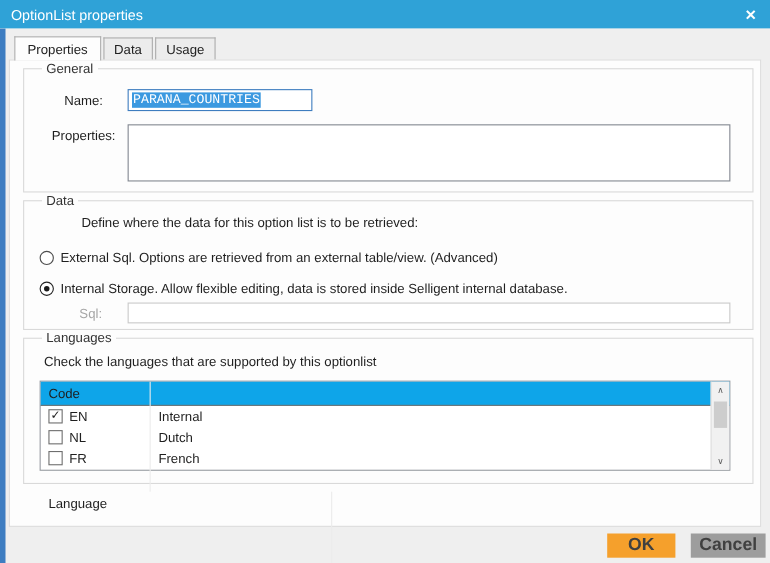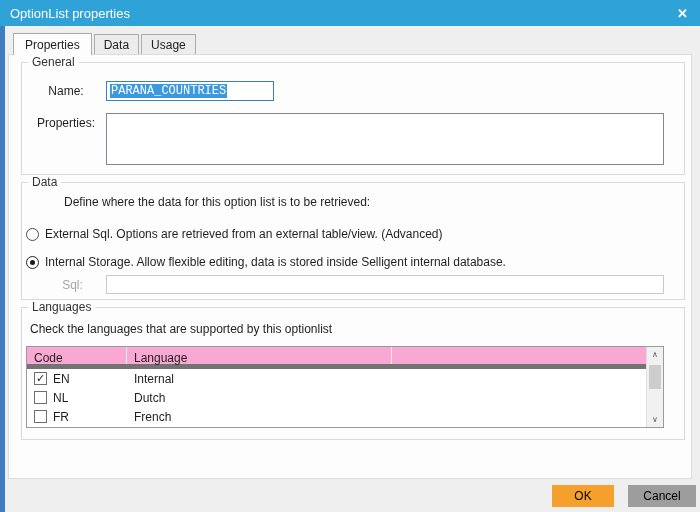--- a/index.html
+++ b/index.html
@@ -13,21 +13,21 @@
   .titlebar .close { margin-left:auto; color:#fff; font-size:13px; font-weight:bold; cursor:pointer; line-height:1; }
 
   .bodyarea { height:486px; background:#EFEFEF; border-left:5px solid var(--winborder,#3E7DC1); padding-top:6px; }
 
   .tabstrip { margin-left:8px; display:flex; align-items:flex-end; height:22px; position:relative; z-index:2; }
   .tab { font-size:12px; color:#222; background:#ECECEC; border:1px solid #ACACAC; border-bottom:none; padding:3px 9px 2px 9px; margin-right:2px; cursor:pointer; }
   .tab.active { background:#FDFDFD; border-color:#ACACAC; padding:4px 11px 3px 11px; margin-bottom:-1px; position:relative; }
 
   .pane { margin:0 8px 0 3px; height:425px; background:#FDFDFD; border:1px solid #DCDCDC; position:relative; z-index:1; padding:0; }
 
-  fieldset.group { border:1px solid #D9D9D9; background:transparent; margin:0 6px 0 12px; padding:0 20px 0 4px; }
+  fieldset.group { border:1px solid #D9D9D9; background:transparent; margin:0 6px 0 12px; padding:0 20px 0 14px; }
   fieldset.group legend { font-size:12px; color:#333; padding:0 4px; margin-left:2px; }
 
   .general { margin-top:5px; height:120px; }
   .data-group { margin-top:10px; height:125px; }
   .languages-group { margin-top:17px; height:140px; }
 
   .row { display:flex; align-items:flex-start;text-align:center; }
   .row label { font-size:12px; color:#1f1f1f; width:80px; padding-top:3px; flex:0 0 80px; }
 
   .name-row { margin-top:12px; }
@@ -50,38 +50,38 @@
   .radio-label { font-size:12px; color:#1f1f1f; }
 
   .sql-row { margin-top:6px; }
   .sql-row label { width:67px; flex:0 0 67px; margin-left:13px; color:#A6A6A6; }
   .sql-input { flex:1 1 auto; border:1px solid #C9C9C9; height:19px; }
 
   .languages-group { padding-left:9px; padding-right:22px; }
   .languages-group .intro { margin-top:8px; margin-left:4px; }
 
   .table { margin-top:10px; border:1px solid #979BA1; background:#fff; height:82px; position:relative; font-size:12px; }
-  .thead { display:flex; height:22px; background:#f9a8d4; border-bottom:5px solid #737373; }
+  .thead { display:flex; height:22px; background:#0ea5e9; border-bottom:1px solid #737373;flex-direction:column; }
   .th { padding:4px 0 0 7px; color:#1f1f1f; border-right:1px solid #ECECEC; cursor:pointer; }
   .th.code-col { width:100px; flex:0 0 100px; }
   .th.lang-col { width:265px; flex:0 0 265px; }
   .th.filler { flex:1 1 auto; border-right:none; }
   .tr { display:flex; align-items:center; height:19px; }
   .td { color:#1f1f1f; }
   .td.code-col { width:100px; flex:0 0 100px; display:flex; align-items:center; padding-left:7px; }
   .td.lang-col { padding-left:7px; }
   .checkbox { width:13px; height:13px; border:1px solid #6e6e6e; background:#fff; margin-right:6px; font-size:11px; line-height:11px; text-align:center; color:#222; flex:0 0 13px; cursor:pointer; }
 
   .scrollbar { position:absolute; top:0; right:0; width:17px; height:80px; background:#F1F1F1; border-left:1px solid #DEDEDE; }
   .scroll-btn { height:15px; display:flex; align-items:center; justify-content:center; font-size:8px; color:#5c5c5c; cursor:pointer; }
   .scroll-btn.down { position:absolute; bottom:0; left:0; right:0; }
   .thumb { position:absolute; top:18px; left:2px; right:2px; height:24px; background:#CDCDCD; cursor:pointer; }
 
   .footer { display:flex; justify-content:flex-end; gap:14px; margin-top:6px; padding-right:4px; }
-  .btn { width:62px; height:22px; border:none; color:#000000; font-size:12px; font-weight:normal; font-family:"Liberation Sans",sans-serif; cursor:pointer; }
+  .btn { width:62px; height:22px; border:none; color:#404040; font-size:16px; font-weight:bold; font-family:"Liberation Sans",sans-serif; cursor:pointer; }
   .btn.ok { background:var(--okcolor,#F5A02C); }
   .btn.cancel { width:68px; background:var(--cancelcolor,#9D9D9D); }
 </style>
 </head>
 <body>
 
 <div class="dialog">
 
   <div class="titlebar">
     <span class="title">OptionList properties</span>

